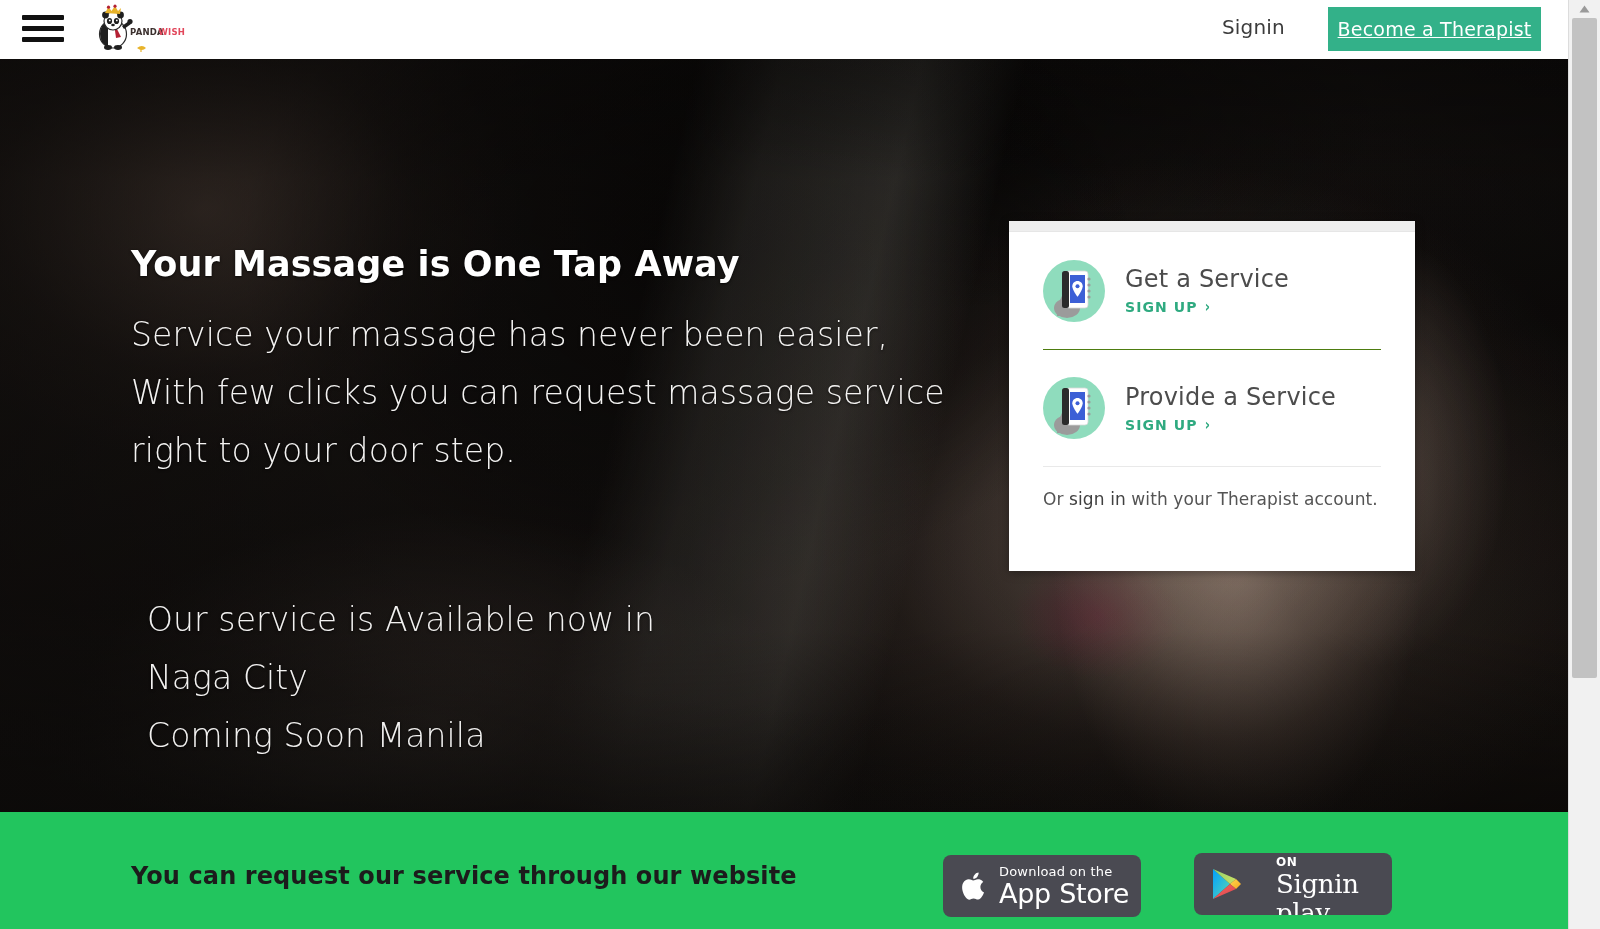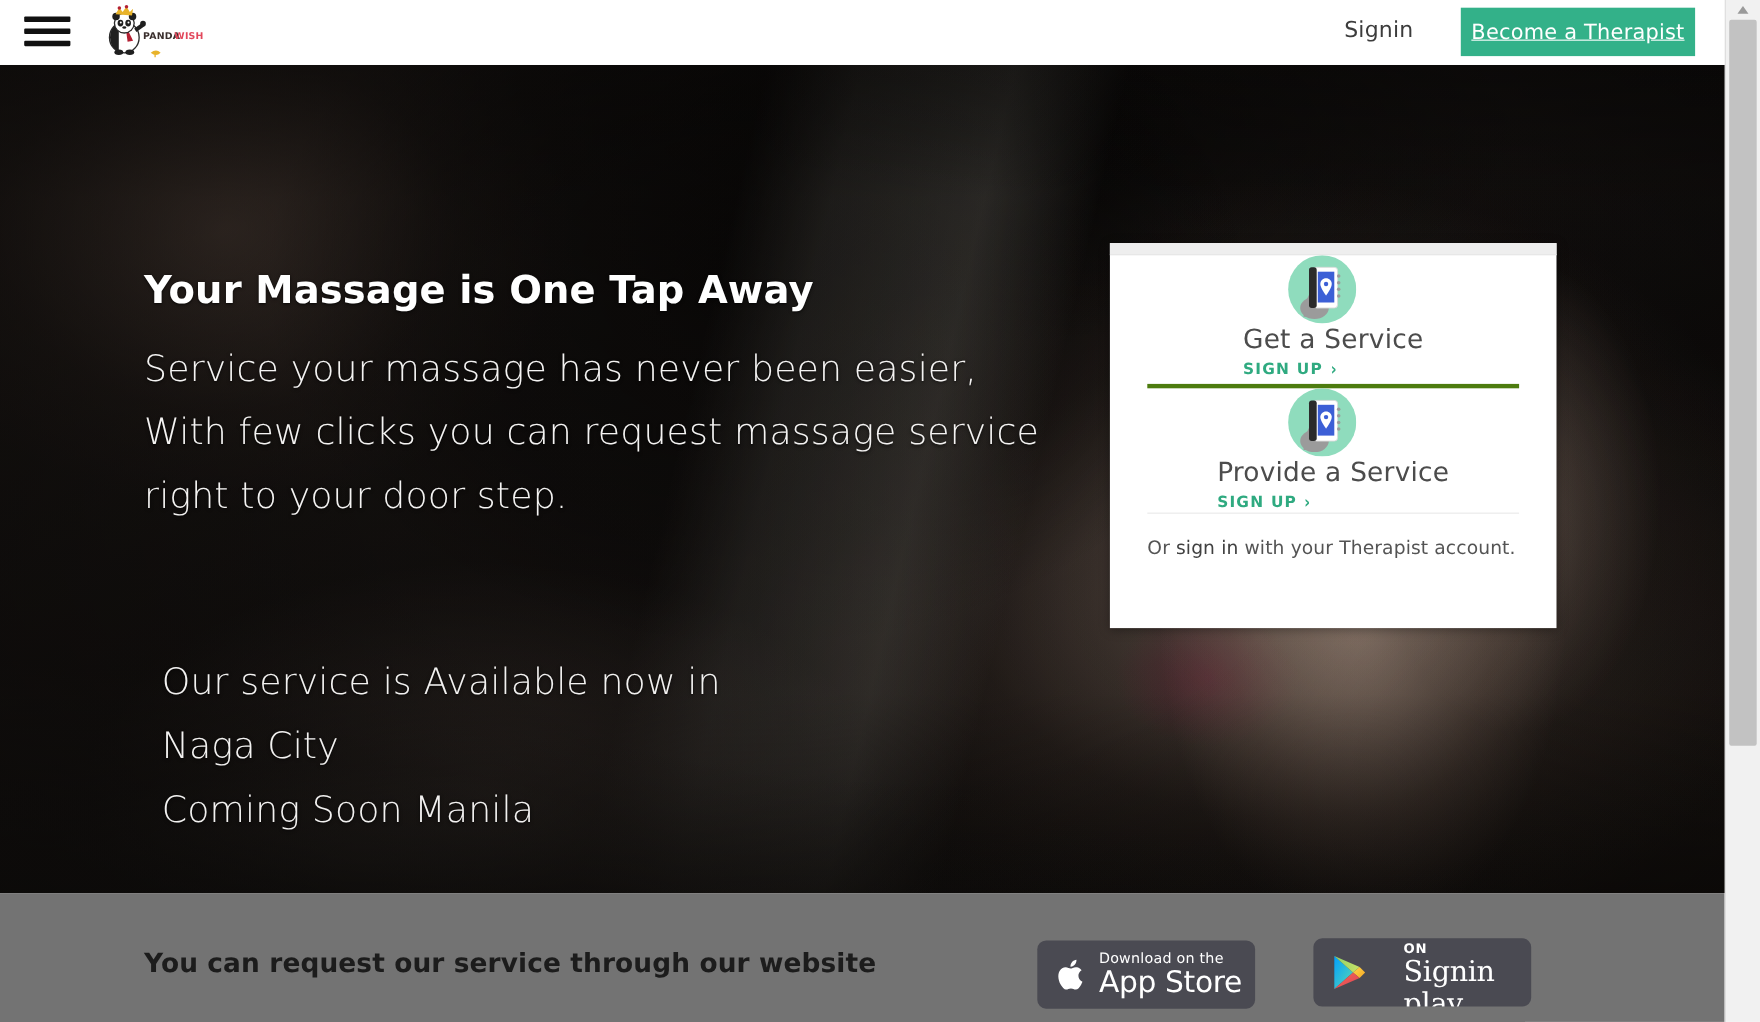--- a/index.html
+++ b/index.html
@@ -201,23 +201,22 @@
     border-bottom: 1px solid #e6e6e6;
   }
   #card-body {
     padding: 0 34px;
   }
   .card-option {
     display: flex;
     align-items: center;
     height: 117px;
     cursor: pointer;
-    flex-direction: column;
-  }
-  .card-option + .card-option { border-top: 4px solid #4d7c0f; }
+  }
+  .card-option + .card-option { border-top: 1px solid #4d7c0f; }
   #card-divider-bottom {
     margin: 0 0 0 0;
     border: none;
     border-top: 1px solid #e9e9e9;
   }
   .opt-icon {
     width: 62px; height: 62px;
     flex: 0 0 62px;
     margin-right: 20px;
   }
@@ -259,21 +258,21 @@
     color: #404040;
     cursor: pointer;
   }
 
   
   #bottom {
     position: absolute;
     left: 0; top: 812px;
     width: 1568px;
     height: 117px;
-    background: #737373;
+    background: #22c55e;
   }
   #bottom-text {
     position: absolute;
     left: 131px; top: 50px;
     font-size: 24px;
     font-weight: bold;
     color: #1c1c1c;
     letter-spacing: 0.1px;
     font-family: "DejaVu Sans", "Liberation Sans", sans-serif;
   }

